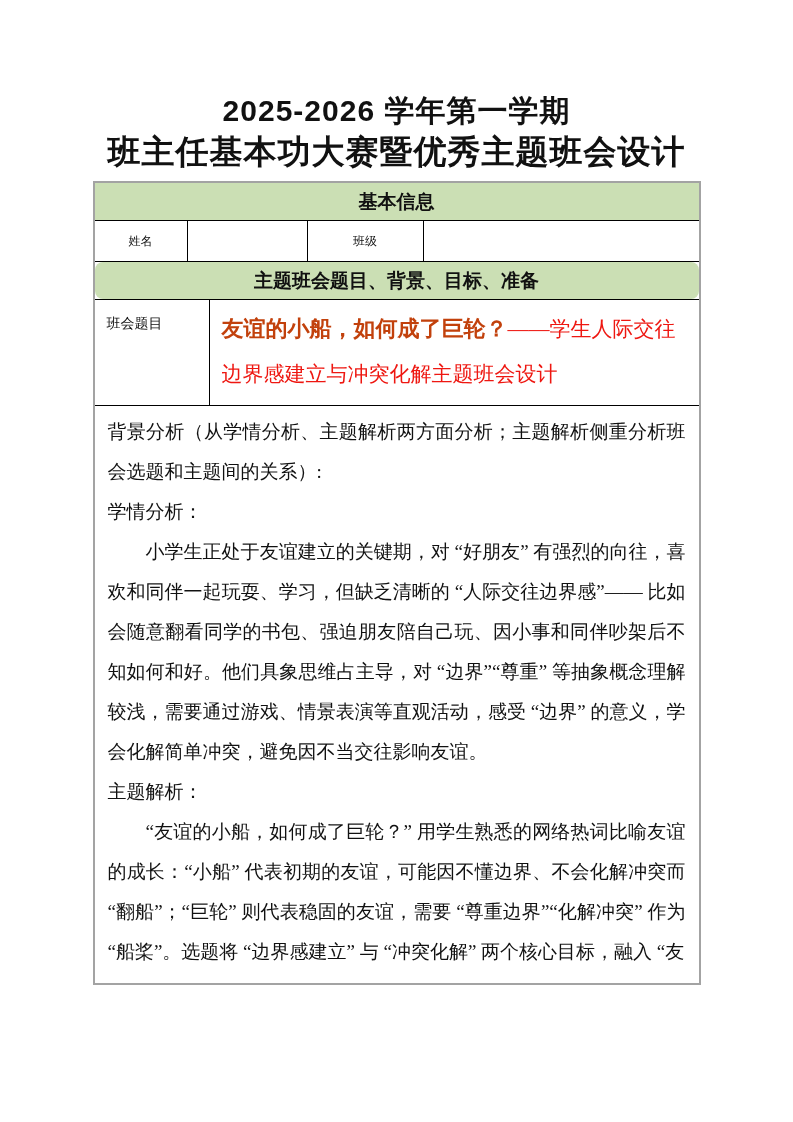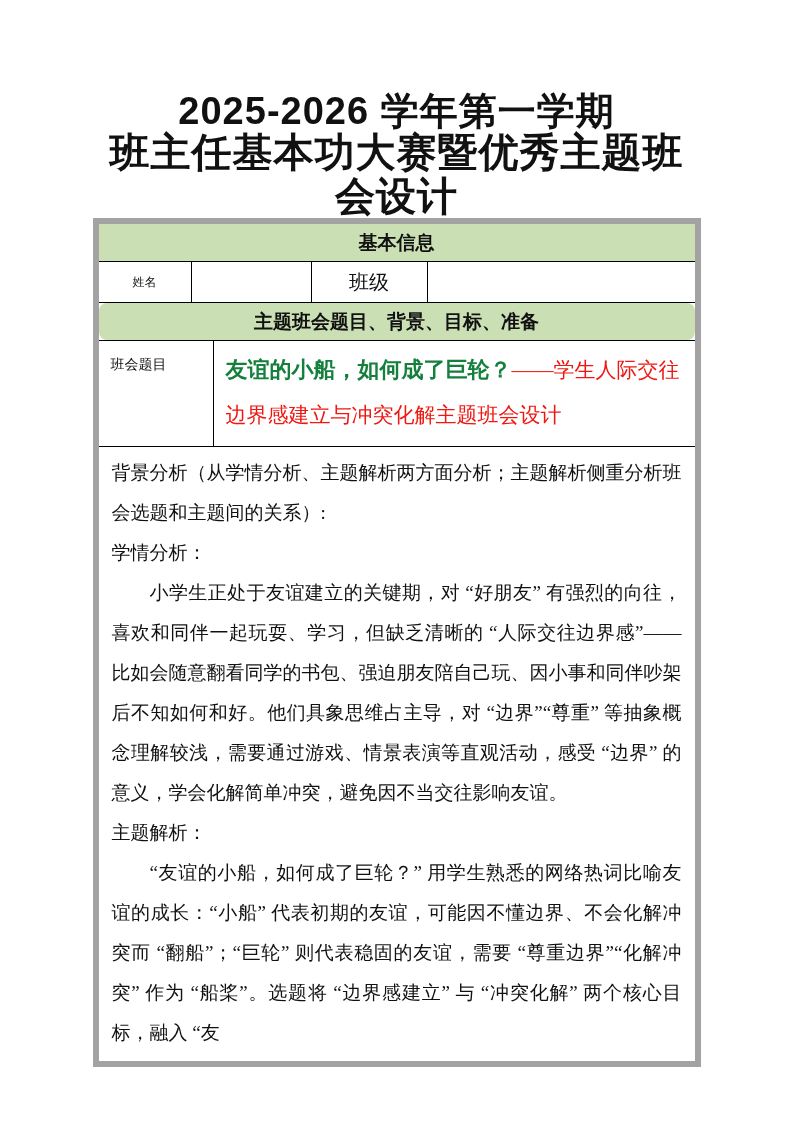--- a/index.html
+++ b/index.html
@@ -14,33 +14,34 @@
   }
   .doc {
     width: 608px;
     margin: 0 auto;
     padding-top: 92px;
   }
   .title-block { text-align: center; }
   .title-line1 {
     font-family: "Liberation Sans", "DejaVu Sans", sans-serif;
     font-weight: bold;
-    font-size: 38px;
+    font-size: 30px;
     line-height: 38px;
     letter-spacing: 1px;
   }
   .title-line2 {
     font-family: "Liberation Sans", "DejaVu Sans", sans-serif;
     font-weight: bold;
-    font-size: 40px;
+    font-size: 33px;
     line-height: 44px;
     letter-spacing: 1px;
   }
   .tbl {
-    border: 6px solid #a3a3a3;
+    margin-top: 7px;
+    border: 2px solid #a3a3a3;
     background: #fff;
   }
   .trow { display: flex; border-top: 1.5px solid #000; }
   .trow:first-child { border-top: none; }
   .cell { border-left: 1.5px solid #000; }
   .cell:first-child { border-left: none; }
 
   .section-bar {
     height: 37px;
     display: flex;
@@ -53,21 +54,21 @@
   .info-row { height: 41px; }
   .info-label {
     flex: 0 0 92px;
     display: flex; align-items: center; justify-content: center;
     font-size: 12px;
   }
   .info-value-sm { flex: 0 0 120px; }
   .info-label2 {
     flex: 0 0 116px;
     display: flex; align-items: center; justify-content: center;
-    font-size: 20px;
+    font-size: 12px;
   }
   .info-value-lg { flex: 1 1 auto; }
   .fill-cell { cursor: text; }
 
   .topic-row { min-height: 88px; }
   .topic-label {
     flex: 0 0 114px;
     padding: 11px 10px 0 12px;
     font-size: 14px;
     line-height: 26px;
@@ -119,21 +120,21 @@
     </div>
 
 
     <div class="trow">
       <div class="cell section-bar" style="flex: 1 1 auto; background: rgb(203, 223, 180); border-radius: 8px;">主题班会题目、背景、目标、准备</div>
     </div>
 
     <div class="trow topic-row">
       <div class="cell topic-label">班会题目</div>
       <div class="cell topic-content">
-        <span class="topic-main" style="color: #15803d;">友谊的小船，如何成了巨轮？</span><span class="topic-sub" style="color: rgb(238, 23, 17);">——学生人际交往边界感建立与冲突化解主题班会设计</span>
+        <span class="topic-main" style="color: #c2410c;">友谊的小船，如何成了巨轮？</span><span class="topic-sub" style="color: rgb(238, 23, 17);">——学生人际交往边界感建立与冲突化解主题班会设计</span>
       </div>
     </div>
 
     <div class="trow">
       <div class="cell body-cell" style="flex:1 1 auto;">
         <p>背景分析（从学情分析、主题解析两方面分析；主题解析侧重分析班会选题和主题间的关系）:</p>
         <p>学情分析：</p>
         <p class="indent">小学生正处于友谊建立的关键期，对 “好朋友” 有强烈的向往，喜欢和同伴一起玩耍、学习，但缺乏清晰的 “人际交往边界感”—— 比如会随意翻看同学的书包、强迫朋友陪自己玩、因小事和同伴吵架后不知如何和好。他们具象思维占主导，对 “边界”“尊重” 等抽象概念理解较浅，需要通过游戏、情景表演等直观活动，感受 “边界” 的意义，学会化解简单冲突，避免因不当交往影响友谊。</p>
         <p>主题解析：</p>
         <p class="indent">“友谊的小船，如何成了巨轮？” 用学生熟悉的网络热词比喻友谊的成长：“小船” 代表初期的友谊，可能因不懂边界、不会化解冲突而 “翻船”；“巨轮” 则代表稳固的友谊，需要 “尊重边界”“化解冲突” 作为 “船桨”。选题将 “边界感建立” 与 “冲突化解” 两个核心目标，融入 “友</p>

